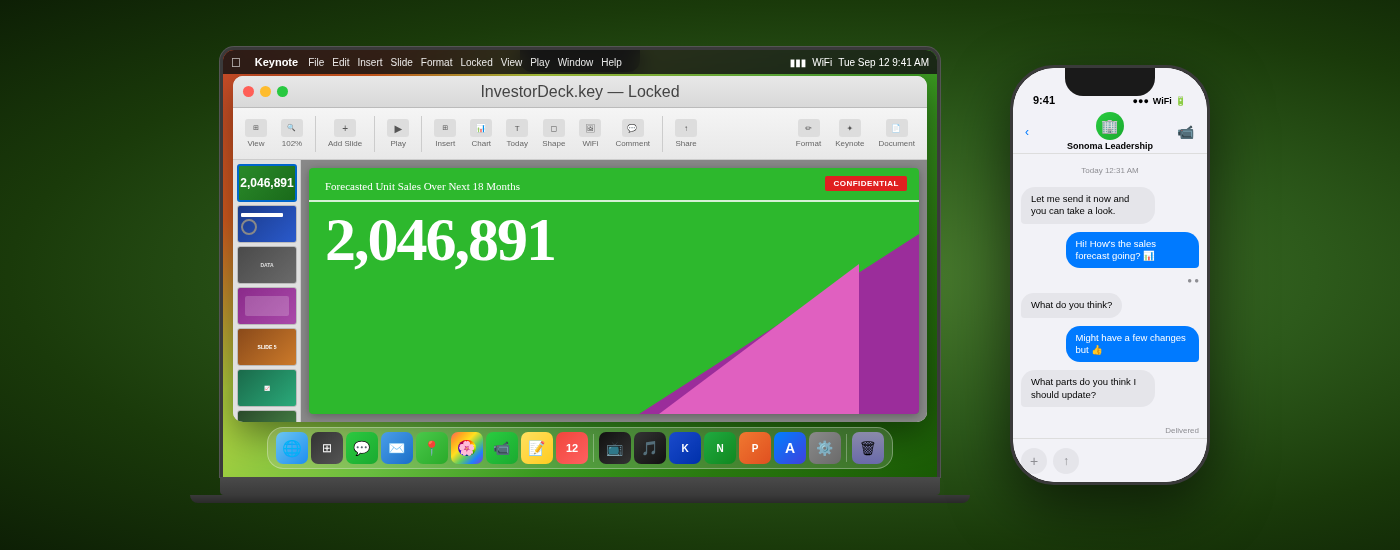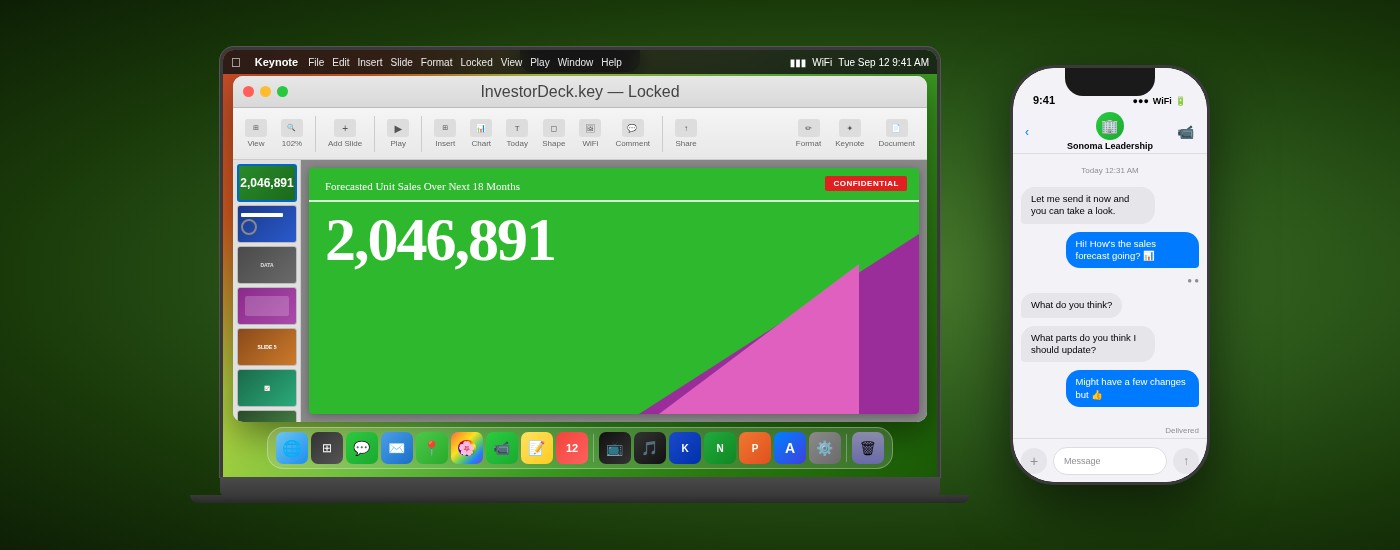--- a/index.html
+++ b/index.html
@@ -918,41 +918,38 @@
 
         <div class="msg-bubble msg-outgoing">Hi! How's the sales forecast going? 📊</div>
 
         <div class="msg-read-receipts">
           <span>●</span>
           <span>●</span>
         </div>
 
         <div class="msg-bubble msg-incoming">What do you think?</div>
 
+        <div class="msg-bubble msg-outgoing">Might have a few changes but 👍</div>
+
         <div class="msg-bubble msg-incoming">What parts do you think I should update?</div>
-
-        <div class="msg-bubble msg-outgoing">Might have a few changes but 👍</div>
 
         <div class="slide-preview-bubble">
           
           
           
         </div>
 
         <div class="slide-preview-delivered">Delivered</div>
 
       </div>
 
       <div class="messages-input-bar">
         <div class="msg-plus-btn">
           <span>+</span>
         </div>
-        <div class="msg-input-field">
-          <span>Message</span>
-        </div>
         <div class="msg-send-btn">
           <span>↑</span>
         </div>
       </div>
 
     </div>
   </div>
 
 </div>
 

